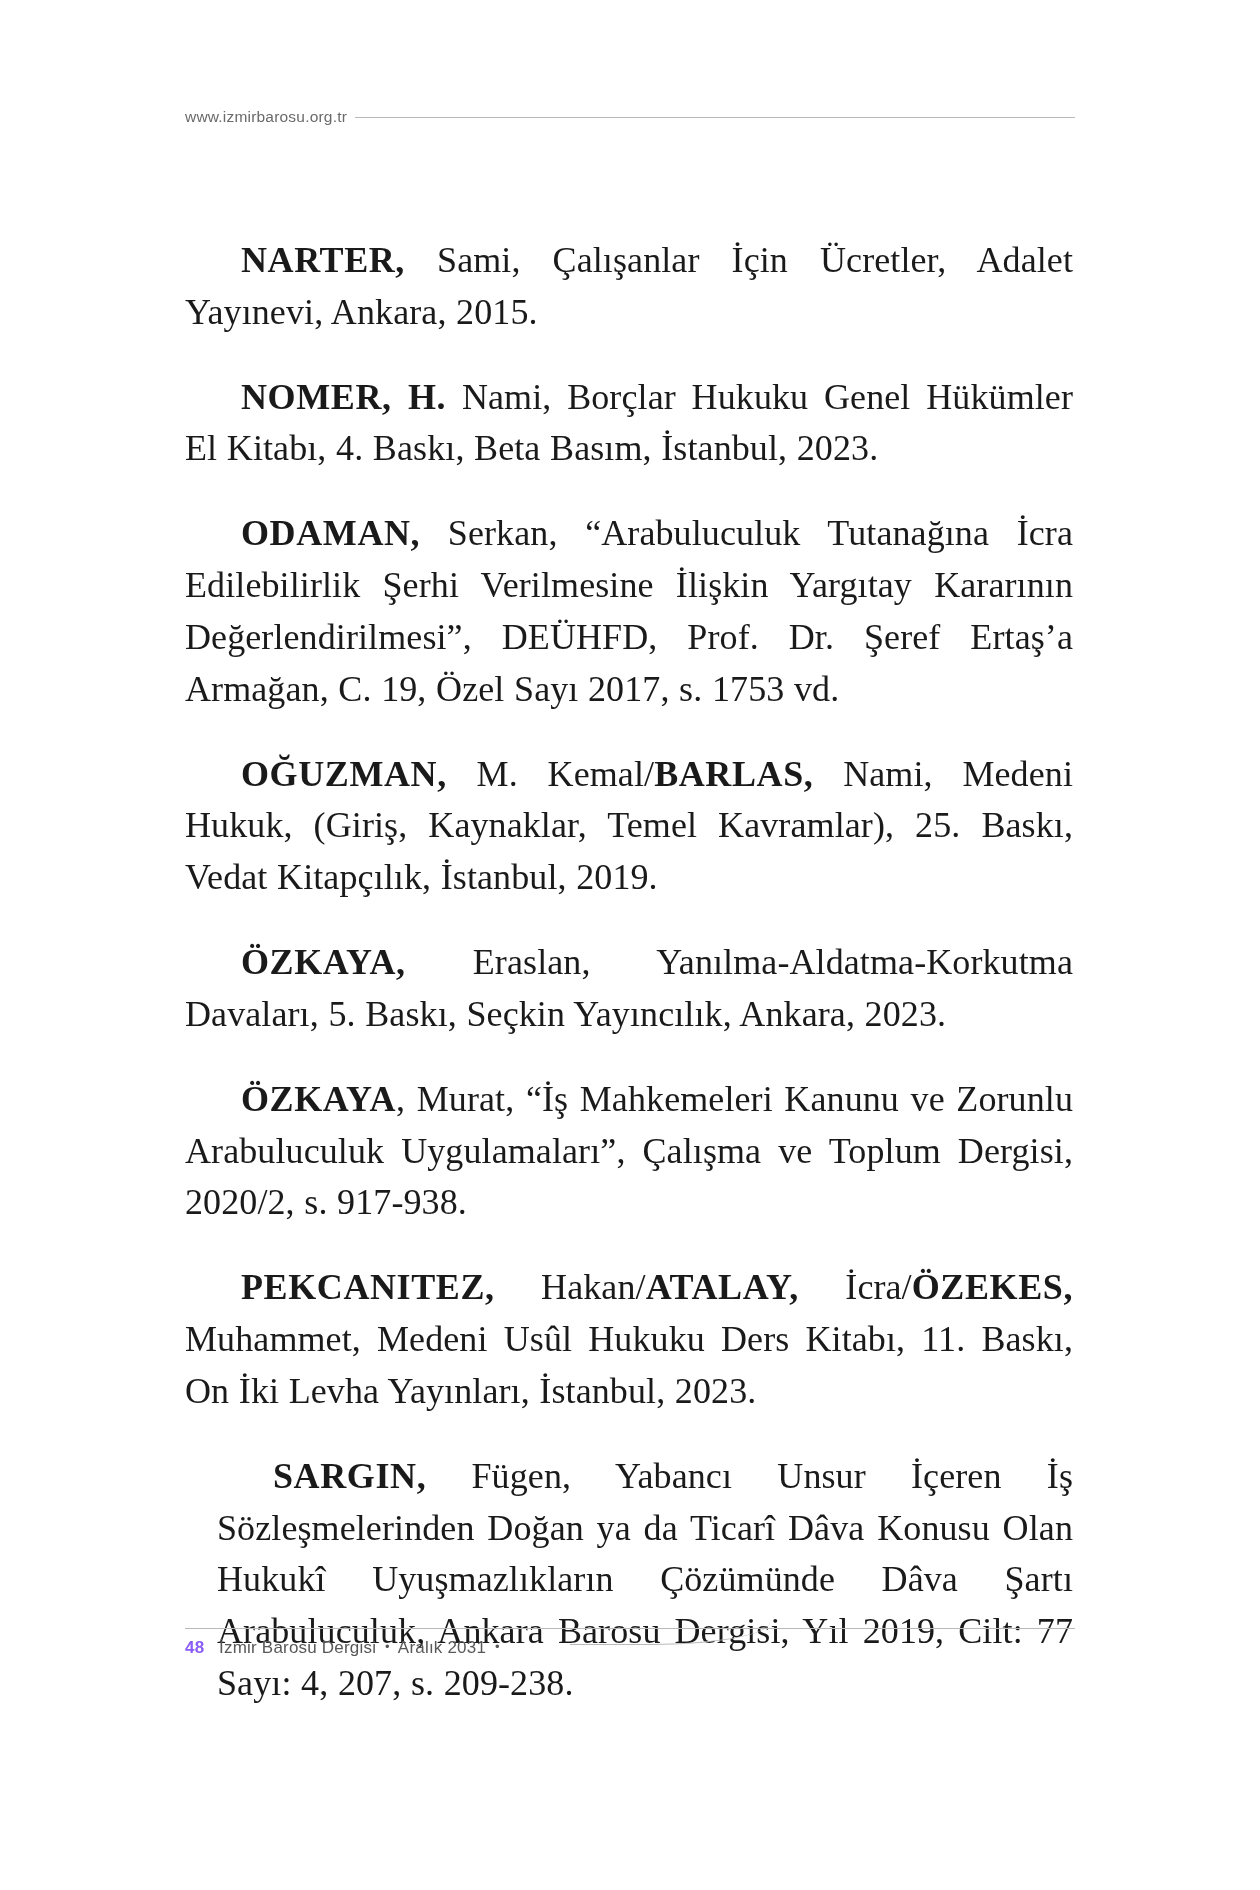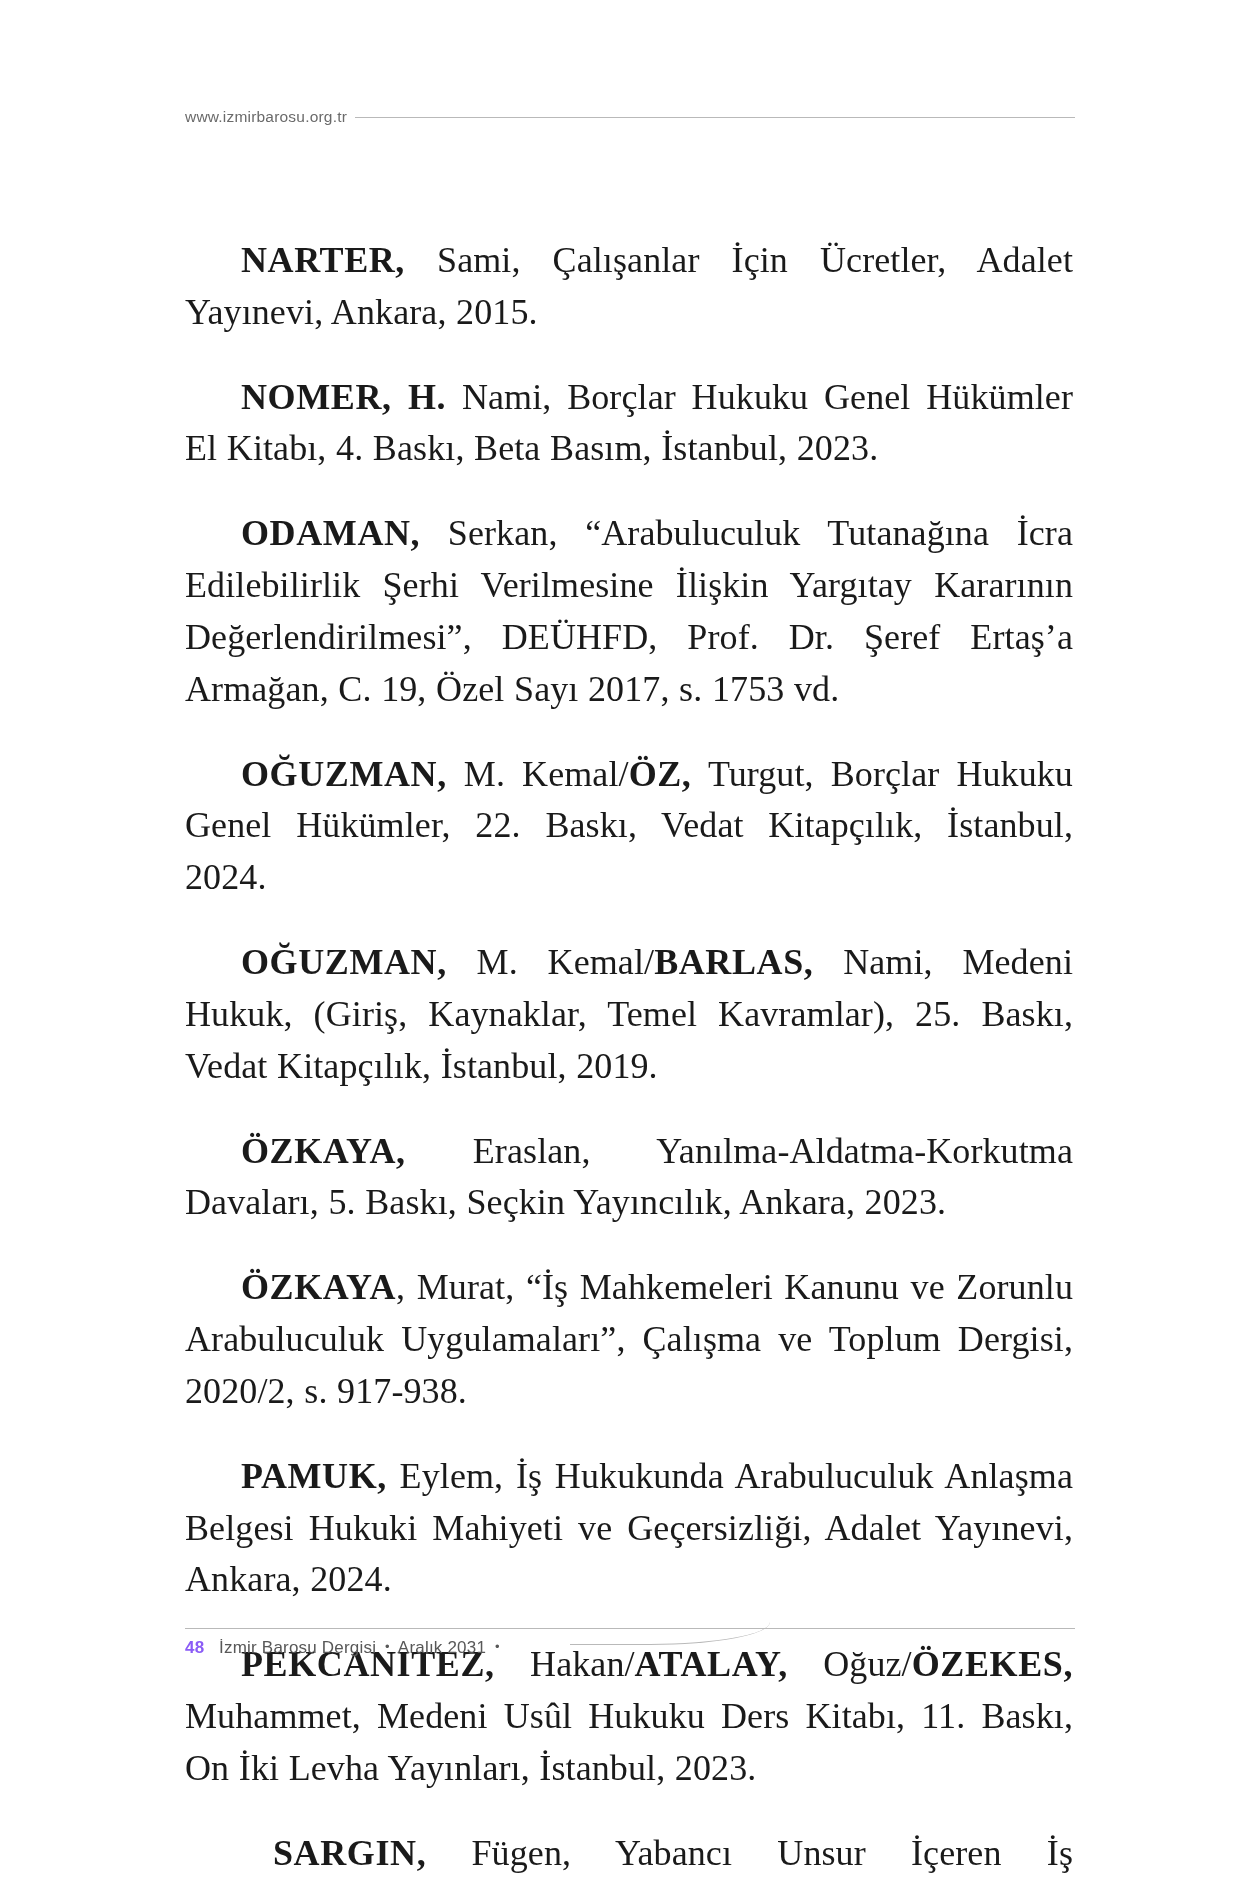--- a/index.html
+++ b/index.html
@@ -134,42 +134,36 @@
     </p>
 
     <p class="entry">
       <span class="sn">NOMER, H.</span><span> Nami, Borçlar Hukuku Genel Hükümler El Kitabı, 4. Baskı, Beta Basım, İstanbul, 2023.</span>
     </p>
 
     <p class="entry">
       <span class="sn">ODAMAN,</span><span> Serkan, “Arabuluculuk Tutanağına İcra Edilebilirlik Şerhi Verilmesine İlişkin Yargıtay Kararının Değerlendirilmesi”, DEÜHFD, Prof. Dr. Şeref Ertaş’a Armağan, C. 19, Özel Sayı 2017, s. 1753 vd.</span>
     </p>
 
-    <p class="entry">
-      <span class="sn">OĞUZMAN,</span><span> M. Kemal/</span><span class="sn">ÖZ,</span><span> Turgut, Borçlar Hukuku Genel Hükümler, 22. Baskı, Vedat Kitapçılık, İstanbul, 2024.</span>
-    </p>
 
     <p class="entry">
       <span class="sn">OĞUZMAN,</span><span> M. Kemal/</span><span class="sn">BARLAS,</span><span> Nami, Medeni Hukuk, (Giriş, Kaynaklar, Temel Kavramlar), 25. Baskı, Vedat Kitapçılık, İstanbul, 2019.</span>
     </p>
 
     <p class="entry">
       <span class="sn">ÖZKAYA,</span><span> Eraslan, Yanılma-Aldatma-Korkutma Davaları, 5. Baskı, Seçkin Yayıncılık, Ankara, 2023.</span>
     </p>
 
     <p class="entry">
       <span class="sn">ÖZKAYA</span><span>, Murat, “İş Mahkemeleri Kanunu ve Zorunlu Arabuluculuk Uygulamaları”, Çalışma ve Toplum Dergisi, 2020/2, s. 917-938.</span>
     </p>
 
-    <p class="entry">
-      <span class="sn">PAMUK,</span><span> Eylem, İş Hukukunda Arabuluculuk Anlaşma Belgesi Hukuki Mahiyeti ve Geçersizliği, Adalet Yayınevi, Ankara, 2024.</span>
-    </p>
 
     <p class="entry">
-      <span class="sn">PEKCANITEZ,</span><span> Hakan/</span><span class="sn">ATALAY,</span><span> Oğuz/</span><span class="sn">ÖZEKES,</span><span> Muhammet, Medeni Usûl Hukuku Ders Kitabı, 11. Baskı, On İki Levha Yayınları, İstanbul, 2023.</span>
+      <span class="sn">PEKCANITEZ,</span><span> Hakan/</span><span class="sn">ATALAY,</span><span> İcra/</span><span class="sn">ÖZEKES,</span><span> Muhammet, Medeni Usûl Hukuku Ders Kitabı, 11. Baskı, On İki Levha Yayınları, İstanbul, 2023.</span>
     </p>
 
     <p class="entry">
       <span class="sn">SARGIN,</span><span> Fügen, Yabancı Unsur İçeren İş Sözleşmelerinden Doğan ya da Ticarî Dâva Konusu Olan Hukukî Uyuşmazlıkların Çözümünde Dâva Şartı Arabuluculuk, Ankara Barosu Dergisi, Yıl 2019, Cilt: 77 Sayı: 4, 207, s. 209-238.</span>
     </p>
 
   </div>
 
   <div class="footer">
     <div class="footer-rule"></div>

